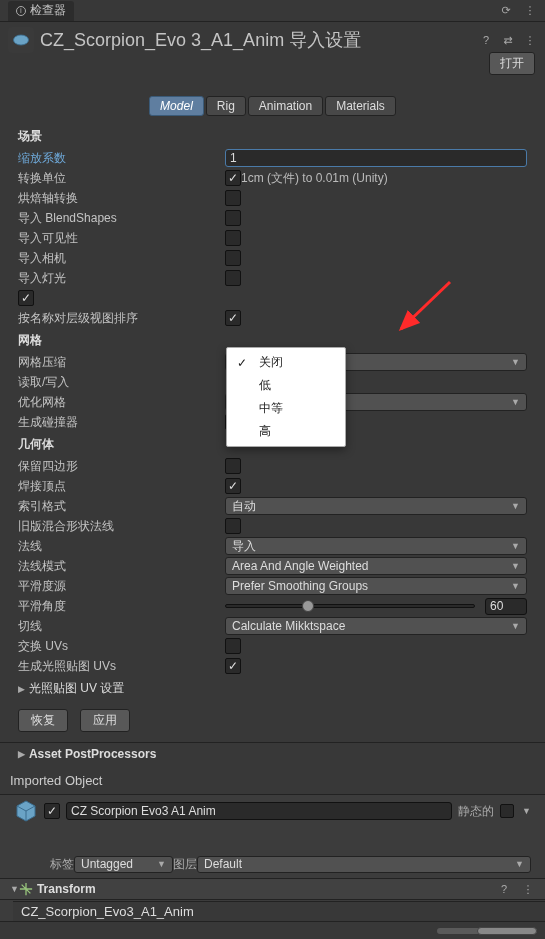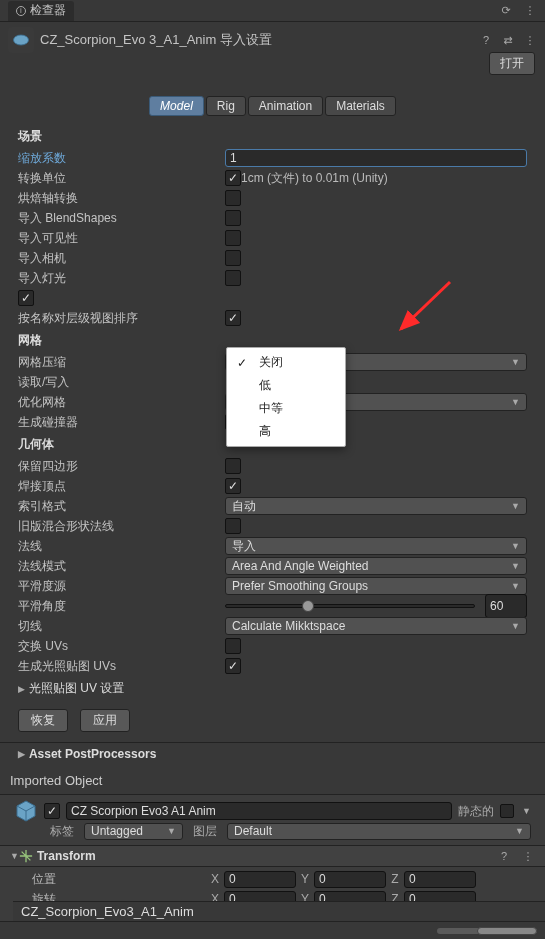--- a/index.html
+++ b/index.html
@@ -4,55 +4,55 @@
   <style>
     * { margin: 0; padding: 0; box-sizing: border-box; font-family: -apple-system, "Segoe UI", Arial, sans-serif; font-size: 12px; }
     body { background: #383838; color: #c4c4c4; width: 545px; height: 939px; overflow: hidden; position: relative; }
     .window-header { background: #383838; height: 22px; display: flex; align-items: center; padding: 0 8px; border-bottom: 1px solid #222; }
     .tab-bg { background: #2c2c2c; padding: 0 8px; border-radius: 3px 3px 0 0; display:flex; align-items:center; gap:4px; height:20px; }
     .tab-icon-circle { width: 10px; height: 10px; border: 1px solid #aaa; border-radius:50%; display:inline-flex; align-items:center; justify-content:center; font-size:8px; color:#aaa; }
     .hdr-right { margin-left:auto; display:flex; gap:10px; color:#aaa; font-size:11px; }
     .asset-header { display:flex; align-items:center; padding: 6px 8px; gap:6px; height:36px; }
     .asset-cube { width:26px; height:26px; background:#3a3a3a; border-radius:4px; display:flex; align-items:center; justify-content:center; }
     .asset-cube svg { width:20px;height:20px; }
-    .asset-title { color:#c4c4c4; font-size:13px; }
+    .asset-title { color:#c4c4c4; font-size:18px; }
     .asset-right { margin-left:auto; display:flex; align-items:center; gap:8px; }
     .icon-btn { width:14px; height:14px; color:#aaa; display:inline-flex; align-items:center; justify-content:center; font-size:11px; }
     .open-btn { background:#585858; border:1px solid #222; border-radius:3px; padding:2px 10px; color:#ddd; position:absolute; right:10px; top:52px; }
     .tabs-row { display:flex; justify-content:center; gap:2px; padding:10px 0 8px; }
     .tabb { background:#484848; border:1px solid #222; border-radius:3px; padding:2px 10px; color:#ddd; }
     .tabb.active { background:#5f7ea0; border-color:#3a5a78; color:#fff;font-style:italic; }
     .content { padding: 0 18px 0 18px; }
     .section-h { font-weight:bold; color:#ddd; margin: 4px 0 3px 0; }
     .row { display:flex; align-items:center; height:20px; position:relative; }
     .row .lbl { width: 207px; color:#c4c4c4; padding-left:0; }
     .row .lbl.link { color:#6ea8d8; }
     .row .val { flex:1; display:flex; align-items:center; }
     .check { width:16px; height:16px; background:#2a2a2a; border:1px solid #111; border-radius:2px; display:inline-flex; align-items:center; justify-content:center; color:#ddd; font-size:12px; }
     .textfield { background:#2a2a2a; border:1px solid #111; border-radius:3px; color:#ddd; padding:1px 4px; width:100%; height:18px; }
     .dropdown { background:#515151; border:1px solid #222; border-radius:3px; color:#ddd; padding:1px 6px; width:100%; height:18px; display:flex; align-items:center; justify-content:space-between; position:relative; }
     .dropdown-arr { font-size:9px; color:#aaa; }
     .hint { color:#bbb; }
     .slider-wrap { flex:1; display:flex; align-items:center; gap:6px; }
     .slider-track { flex:1; height:4px; background:#2a2a2a; border-radius:2px; position:relative; border:1px solid #111; }
     .slider-thumb { position:absolute; top:50%; transform:translate(-50%,-50%); width:12px; height:12px; background:#999; border:1px solid #444; border-radius:50%; }
-    .slider-num { width:42px; background:#2a2a2a; border:1px solid #111; border-radius:3px; color:#ddd; padding:0 4px; height:24px; text-align:left; display:flex; align-items:center; }
+    .slider-num { width:42px; background:#2a2a2a; border:1px solid #111; border-radius:3px; color:#ddd; padding:0 4px; height:17px; text-align:left; display:flex; align-items:center; }
     .foldout { display:flex; align-items:center; gap:4px; color:#ddd; margin:4px 0; }
     .fold-tri { font-size:9px; color:#aaa; }
     .revert-row { display:flex; gap:12px; padding:6px 0; margin-top:6px; }
     .btn2 { background:#585858; border:1px solid #222; border-radius:3px; padding:2px 12px; color:#ddd; }
     .hr { height:1px; background:#222; margin:4px -18px; }
     .imported-hdr { padding:4px 10px; color:#ccc; background:#383838; font-size:13px; margin:8px -18px 2px; }
     .imported-body { background:#3c3c3c; margin:0 -18px; padding:6px 14px 0 14px; border-top:1px solid #222; }
     .ir { display:flex; align-items:center; height:20px; gap:6px; }
     .prefab-cube { width:24px; height:24px; display:flex; align-items:center; justify-content:center; }
     .comp-label { color:#ddd; font-weight:bold; margin-left:4px; }
     .static-txt { margin-left:auto; color:#aaa; }
     .tri-down { font-size:9px; color:#aaa; margin-left:2px; }
-    .tag-row { display:flex; align-items:center; height:20px; gap:10px; padding-left:36px; }
+    .tag-row { display:flex; align-items:center; height:20px; gap:0; padding-left:36px;margin-top:33px; }
     .layer-lbl { margin-left:auto; color:#aaa; }
     .ddmini { background:#515151; border:1px solid #222; border-radius:3px; padding:1px 6px; display:flex; align-items:center; gap:24px; color:#ddd; height:17px; }
     .comp-hdr { display:flex; align-items:center; background:#414141; height:22px; margin:4px -14px 2px; padding:0 10px; border-top:1px solid #222; border-bottom:1px solid #222; }
     .tfm-icon { width:14px; height:14px; }
     .vec-row { display:flex; align-items:center; height:20px; gap:2px; }
     .vec-lbl { width:192px; padding-left:18px; color:#bbb; }
     .v-lbl { width:14px; text-align:center; color:#aaa; }
     .v-field { width:72px; background:#2a2a2a; border:1px solid #111; border-radius:3px; color:#ddd; padding:0 4px; height:17px; }
     .bottom-title { position:absolute; bottom:18px; left:13px; right:0; padding:2px 8px; background:#383838; border-top:1px solid #222; color:#ddd; font-size:13px; }
     .bottom-scrubber { position:absolute; bottom:0; left:0; right:0; height:18px; background:#383838; border-top:1px solid #222; display:flex; align-items:center; padding:0 8px; }

